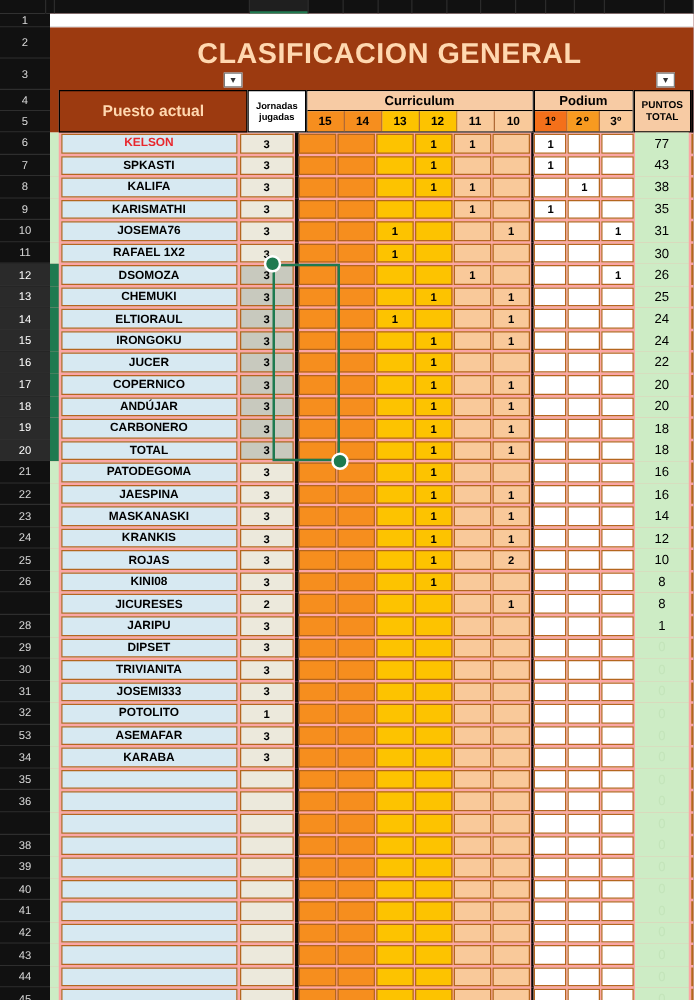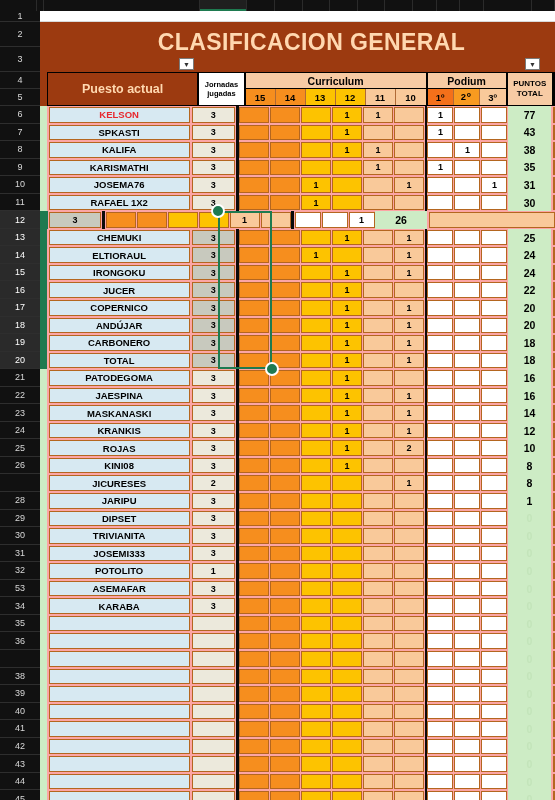--- a/index.html
+++ b/index.html
@@ -189,21 +189,21 @@
     border: 1.5px solid #b4661f;
     margin: 1px 0.5px;
     display:flex; align-items:center; justify-content:center;
     font-size: 9px; font-weight:bold; color:#000;
   }
 
   .cell-total {
     width: 52px;
     background:#cdecc5;
     display:flex; align-items:center; justify-content:center;
-    font-size: 10.5px; font-weight:bold; color:#000;
+    font-size: 10.5px; font-weight:normal; color:#000;
   }
   .cell-total.zero { color:#c3e4ba; }
 
   .cell-partial {
     flex:1;
     background:#f9c99a;
     border: 1.5px solid #b4661f;
     margin: 1px 0 1px 2px;
     overflow:hidden;
   }
@@ -467,20 +467,21 @@
           <div class="pod">
             <div class="pcell"></div>
             <div class="pcell"></div>
             <div class="pcell"></div>
           </div>
           <div class="cell-total">30</div>
           <div class="cell-partial"></div>
         </div>
         <div class="drow">
           <div class="lead selband"></div>
+          <div class="cell-name">DSOMOZA</div>
           <div class="cell-jorn selected">3</div>
           <div class="blackdiv"></div>
           <div class="cur">
             <div class="ccell c15"></div>
             <div class="ccell c14"></div>
             <div class="ccell c13"></div>
             <div class="ccell c12"></div>
             <div class="ccell c11">1</div>
             <div class="ccell c10"></div>
           </div>

